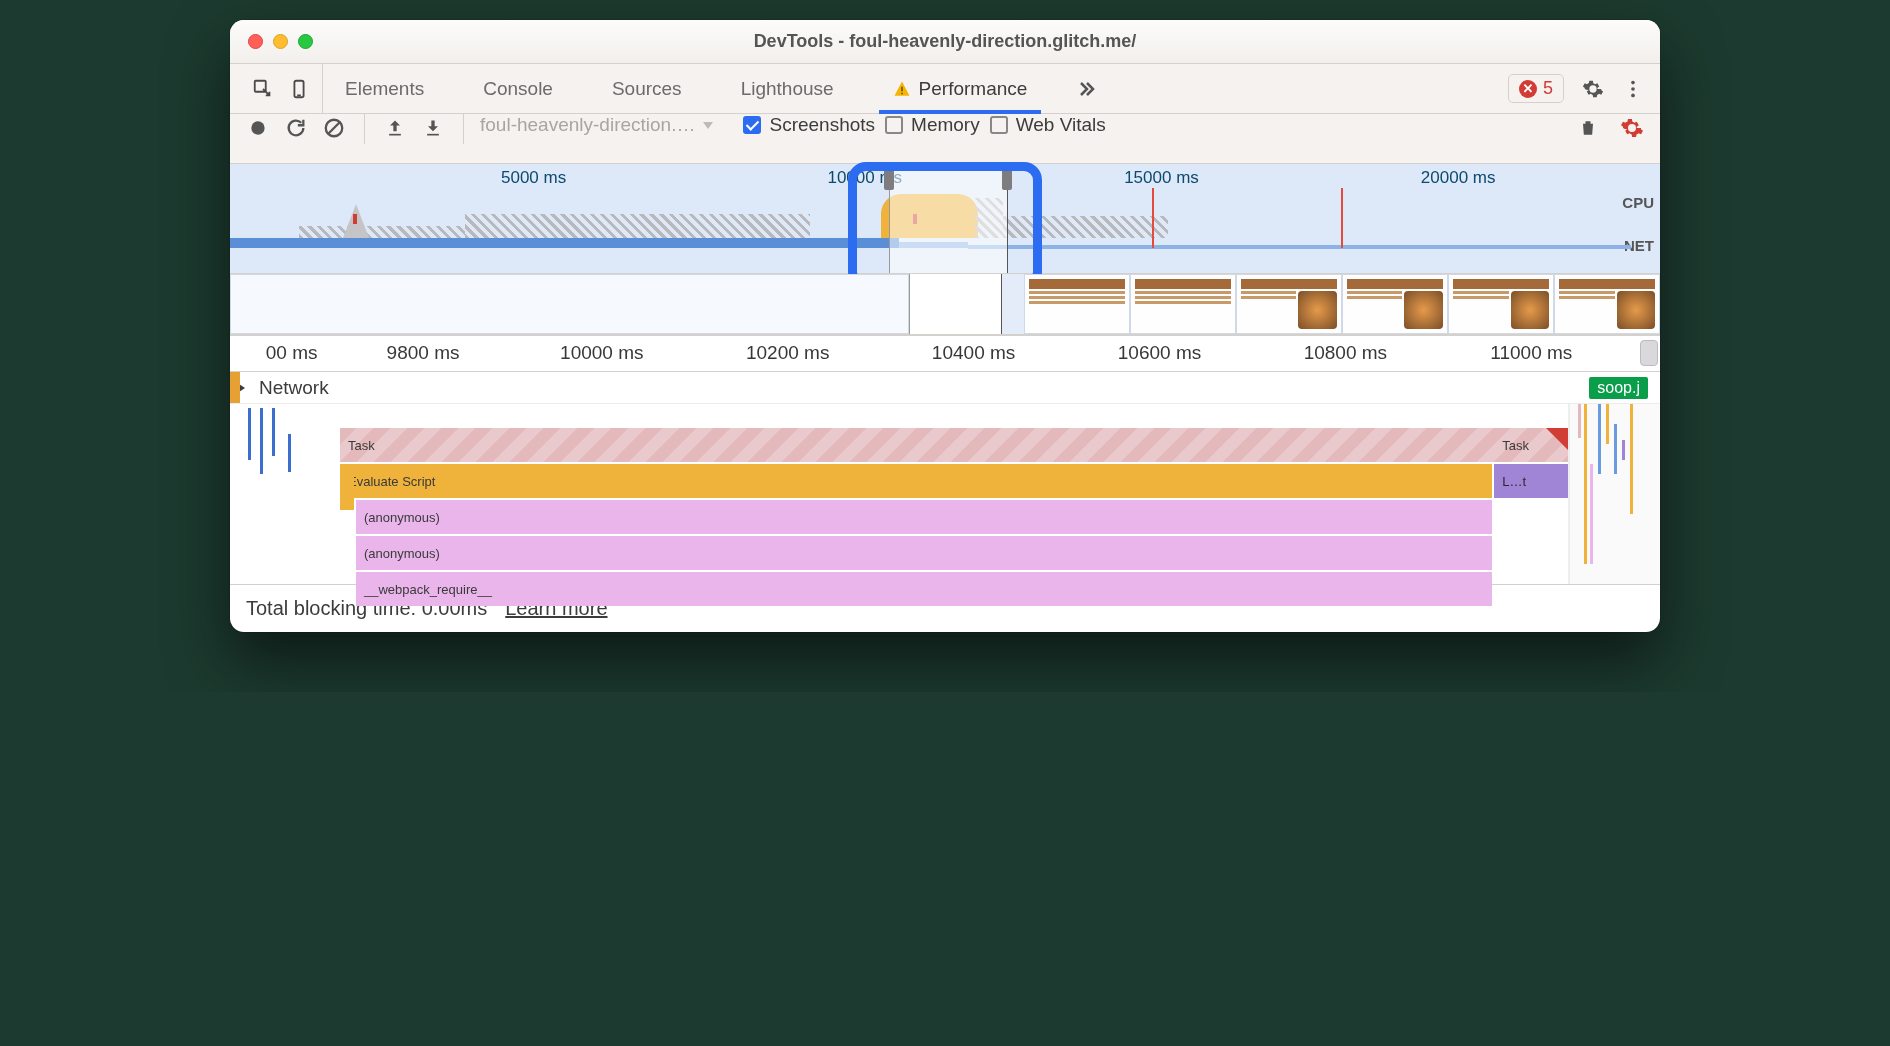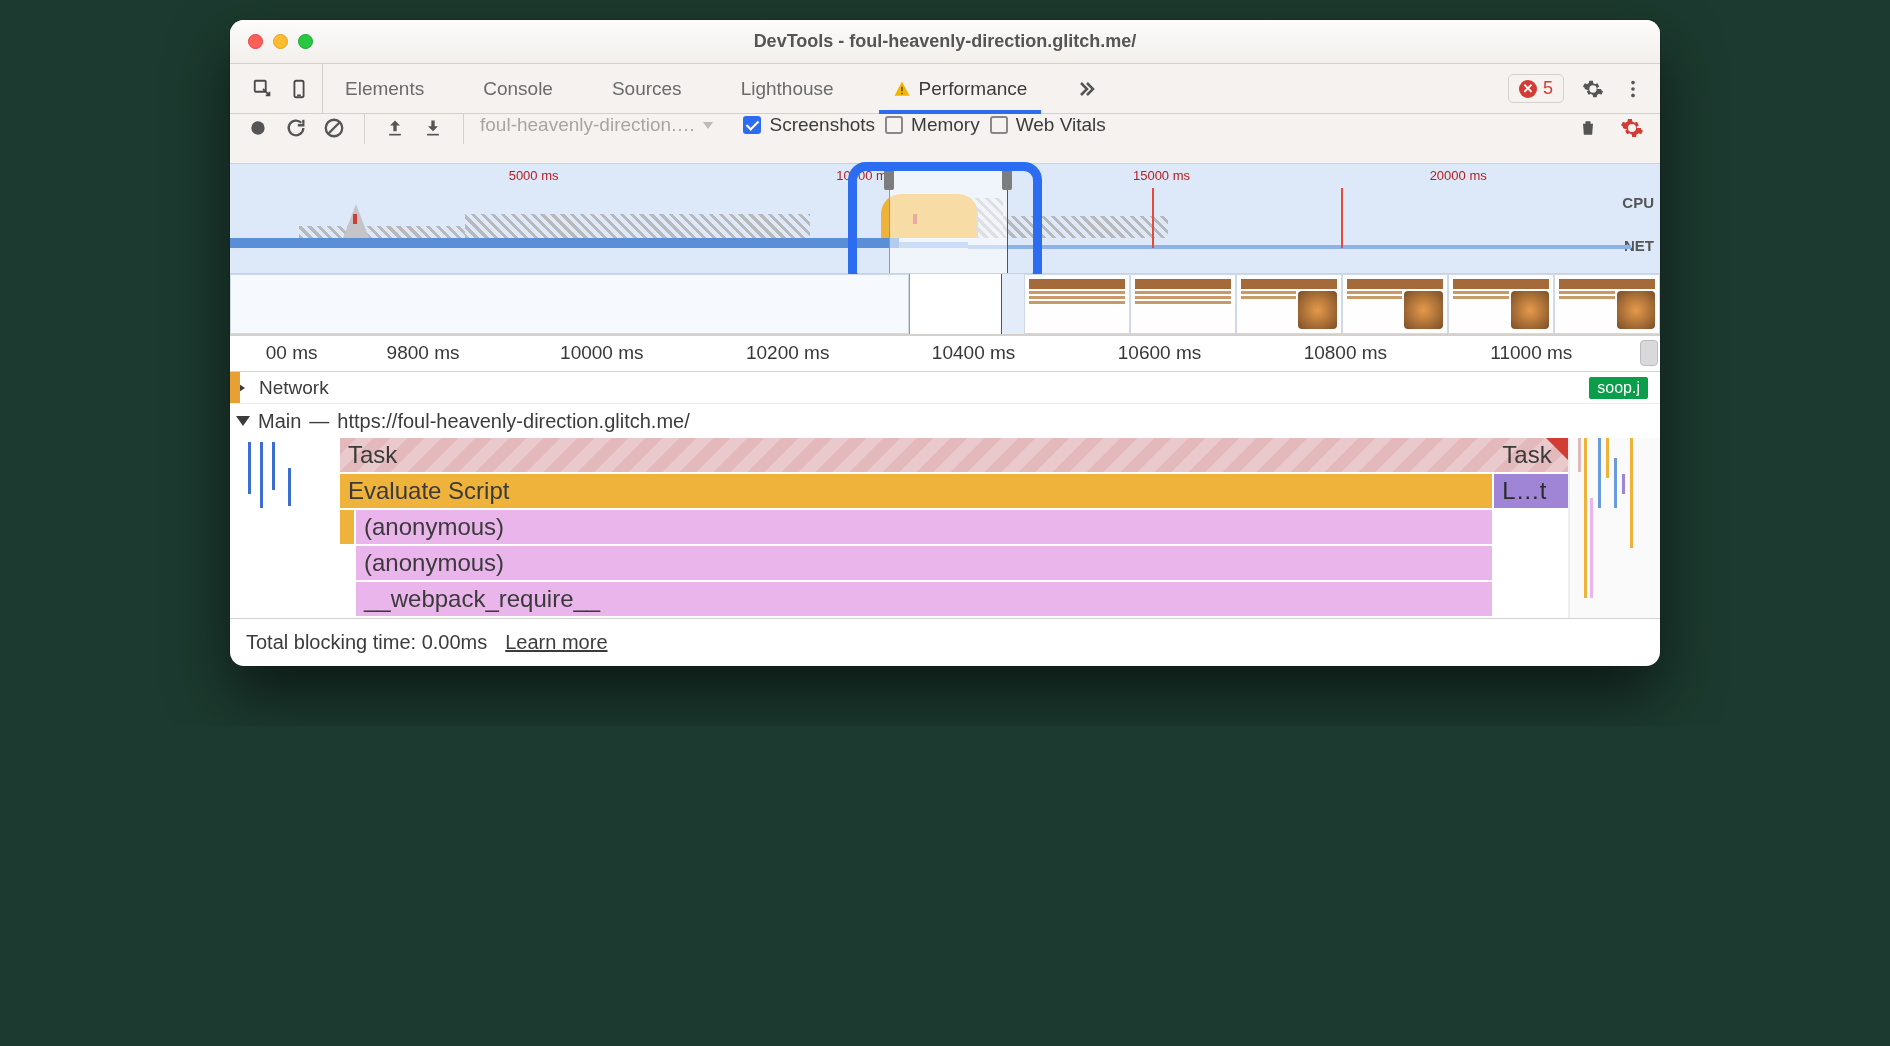--- a/index.html
+++ b/index.html
@@ -50,21 +50,21 @@
   .profile-select{color:#a8a6a3;font-size:19px;display:flex;align-items:center;gap:8px;cursor:pointer;}
   .profile-select .tri{width:0;height:0;border-left:5px solid transparent;border-right:5px solid transparent;border-top:7px solid #bdbbba;}
   .chk{display:flex;align-items:center;gap:8px;color:var(--text);cursor:pointer;}
   .chk .box{width:18px;height:18px;border:2px solid #888;border-radius:3px;display:flex;align-items:center;justify-content:center;}
   .chk.checked .box{background:var(--blue);border-color:var(--blue);}
   .chk.checked .box::after{content:"";width:5px;height:10px;border:solid #fff;border-width:0 2.5px 2.5px 0;transform:rotate(45deg);margin-top:-2px;}
   .toolbar .right{margin-left:auto;display:flex;align-items:center;gap:16px;}
 
   
   .overview{position:relative;height:110px;background:#dde8f8;border-bottom:1px solid var(--border);}
-  .ov-ticks{position:absolute;top:0;left:0;right:50px;height:22px;font-size:13px;color:#b91c1c;display:flex;}
+  .ov-ticks{position:absolute;top:0;left:0;right:50px;height:22px;font-size:17px;color:#0c4a6e;display:flex;}
   .ov-tick{position:absolute;top:4px;transform:translateX(-50%);white-space:nowrap;}
   .ov-labels{position:absolute;right:6px;top:30px;font-size:15px;color:#555;font-weight:700;display:flex;flex-direction:column;gap:26px;text-align:right;}
   .ov-cpu{position:absolute;top:24px;left:0;right:50px;height:60px;}
   .blue-bar{position:absolute;bottom:0;height:10px;background:#5a8ed6;}
   .hatch{position:absolute;background:repeating-linear-gradient(45deg,#b9b9bc 0 3px,transparent 3px 7px);}
   .orange-shape{position:absolute;background:var(--orange);border-radius:20px 20px 0 0;}
   .annot-box{position:absolute;border:9px solid var(--blue);border-radius:18px;pointer-events:none;}
   .ov-handle{position:absolute;top:2px;width:10px;height:24px;background:#7d7d80;border-radius:2px;}
   .red-tick{position:absolute;width:4px;height:10px;background:var(--red);top:26px;}
   .red-line{position:absolute;width:2px;background:#e64a3a;top:0;bottom:0;}
@@ -89,21 +89,21 @@
   .tri-d{width:0;height:0;border-left:7px solid transparent;border-right:7px solid transparent;border-top:10px solid #3c3c3c;}
   .net-bg{position:absolute;left:0;top:0;height:100%;width:115px;background:linear-gradient(#f2d588,#eac66a 60%,#f2d588);border-bottom:2px solid #d9a338;z-index:-1;}
   .net-file{position:absolute;right:12px;height:22px;padding:0 8px;background:var(--green);color:#fff;font-size:16px;border-radius:2px;display:flex;align-items:center;}
 
   .main-header{height:34px;display:flex;align-items:center;padding-left:6px;font-size:20px;color:var(--text);gap:8px;}
 
   .flame{position:relative;height:180px;display:flex;}
   .flame-left{width:110px;position:relative;}
   .flame-left .vbar{position:absolute;top:4px;width:3px;background:#3a6fd0;}
   .flame-main{flex:1;position:relative;border-right:2px solid #eee;}
-  .fbar{position:absolute;height:34px;display:flex;align-items:center;padding:0 8px;font-size:24px;color:#3a3a3a;overflow:hidden;white-space:nowrap;}
+  .fbar{position:absolute;height:34px;display:flex;align-items:center;padding:0 8px;font-size:13px;color:#3a3a3a;overflow:hidden;white-space:nowrap;margin-top:24px;}
   .fbar.task{background:repeating-linear-gradient(135deg,#e3b9bb 0 12px,#e9c9cb 12px 24px);}
   .fbar.task .corner{position:absolute;top:0;right:0;width:0;height:0;border-top:22px solid var(--red);border-left:22px solid transparent;}
   .fbar.eval{background:var(--orange);}
   .fbar.anon{background:var(--pink);}
   .fbar.purple{background:var(--purple);color:#2a2a2a;}
   .flame-mini{width:90px;position:relative;background:#fafafa;}
   .flame-mini .mbar{position:absolute;height:100%;width:3px;}
 
   .footer{height:48px;border-top:1px solid var(--border);display:flex;align-items:center;padding:0 16px;font-size:20px;color:var(--text);gap:18px;}
   .footer a{color:var(--text);text-decoration:underline;cursor:pointer;}
@@ -371,26 +371,20 @@
       <div class="net-bg"></div>
       <div class="track-label">
           <span class="tri-r"></span>
           <span>Network</span>
         </div>
       <div class="net-file">
           <span>soop.j</span>
         </div>
     </div>
 
-    <div class="main-header">
-      <span class="tri-d"></span>
-      <span>Main</span>
-      <span>—</span>
-      <span>https://foul-heavenly-direction.glitch.me/</span>
-    </div>
 
     <div class="flame">
       <div class="flame-left">
         <div class="vbar" style="left:18px;height:52px;"></div>
         <div class="vbar" style="left:30px;height:66px;"></div>
         <div class="vbar" style="left:42px;height:48px;"></div>
         <div class="vbar" style="left:58px;height:38px;top:30px;"></div>
       </div>
       <div class="flame-main">
         <div class="fbar task" style="top:0;left:0;right:0;">

